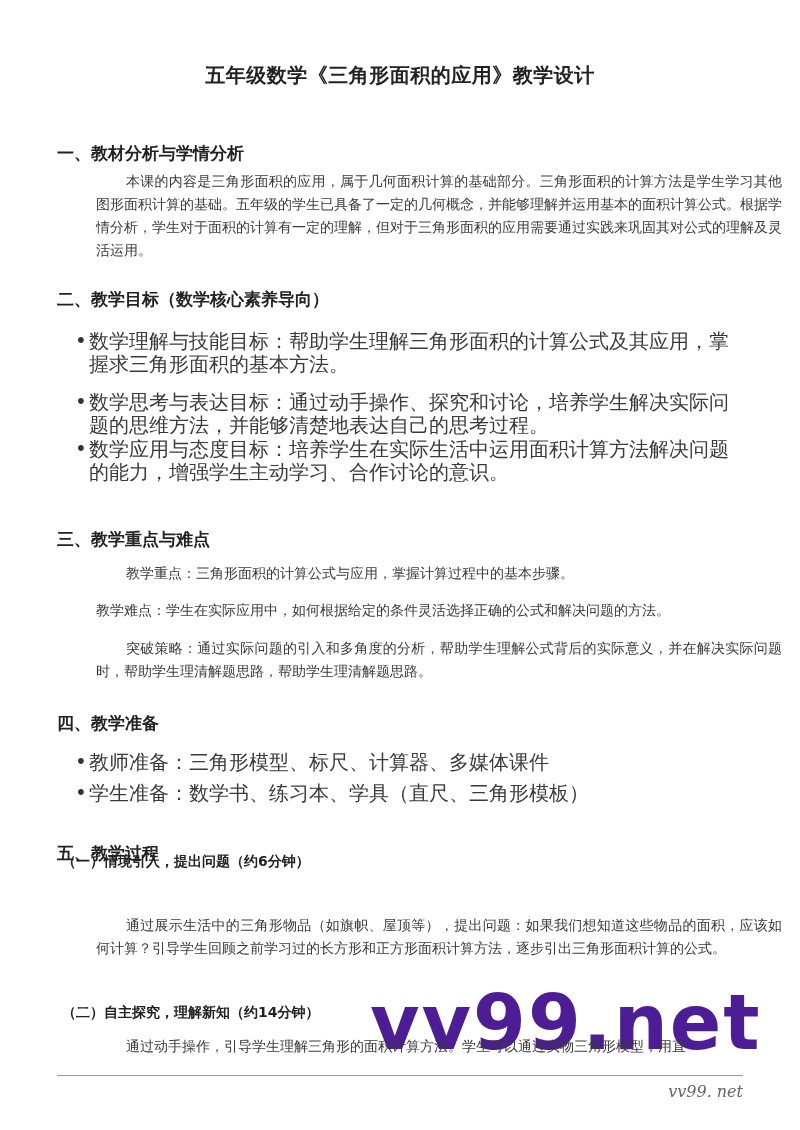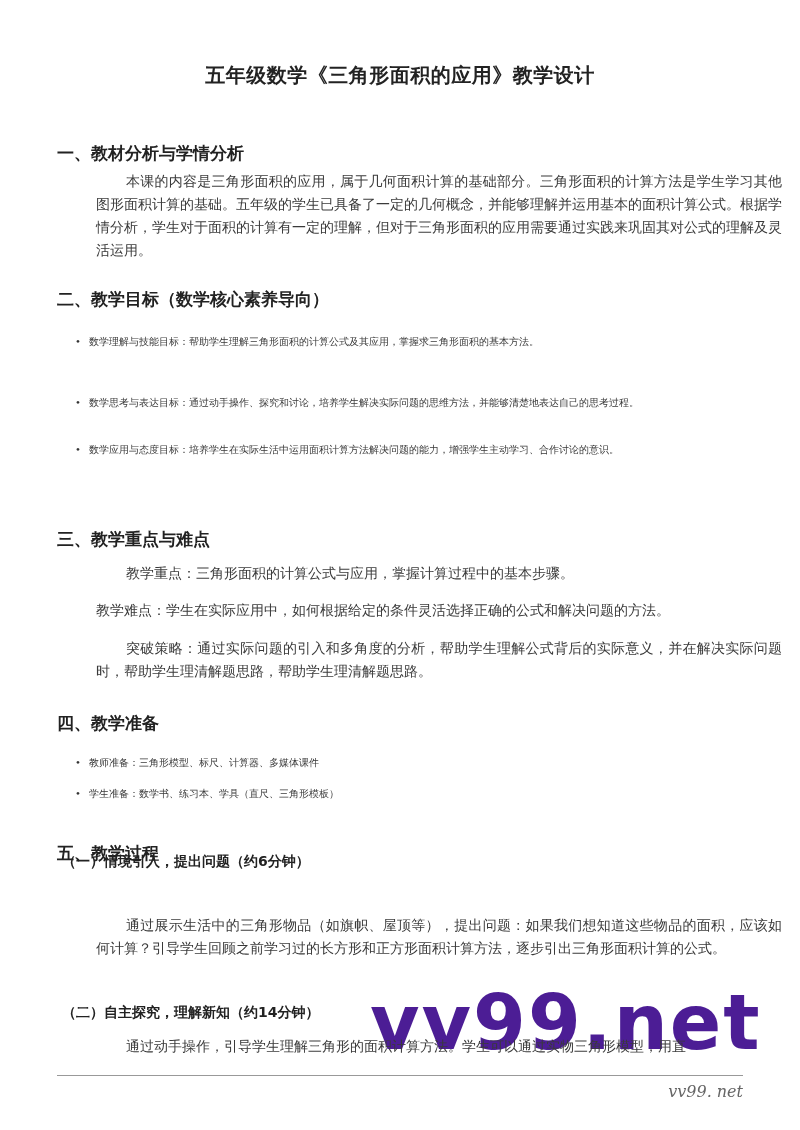--- a/index.html
+++ b/index.html
@@ -9,21 +9,21 @@
   .title { position: absolute; left: 0; width: 800px; top: 62px; text-align: center;
            font-family: "DejaVu Sans", "Liberation Sans", sans-serif; font-weight: bold;
            font-size: 20px; color: #222; letter-spacing: 0.5px; }
   .h1 { position: absolute; left: 57px; font-family: "DejaVu Sans", "Liberation Sans", sans-serif;
         font-weight: bold; font-size: 17px; color: #222; }
   .h2 { position: absolute; left: 62px; font-family: "DejaVu Sans", "Liberation Sans", sans-serif;
         font-weight: bold; font-size: 14px; color: #222; }
   .para { position: absolute; left: 57px; width: 686px; font-size: 14px; line-height: 23px; color: #3a3a3a;
           text-align: justify; margin-left: 39px; }
   .indent { text-indent: 30px; }
-  .bullet { position: absolute; left: 75px; width: 668px; font-size: 10px; line-height: 23px; color: #3a3a3a;
+  .bullet { position: absolute; left: 75px; width: 668px; font-size: 20px; line-height: 23px; color: #3a3a3a;
             padding-left: 14px; box-sizing: border-box; }
   .bullet::before { content: "•"; position: absolute; left: 0; top: 0; color: #333; }
   .watermark { position: absolute; left: 370px; top: 985px; font-family: "DejaVu Sans", "Liberation Sans", sans-serif;
                font-weight: bold; font-size: 76px; color: #4c1d95; letter-spacing: 2px; z-index: 0; line-height: 1; }
   .content { position: relative; z-index: 1; }
   .rule { position: absolute; left: 57px; width: 686px; top: 1075px; height: 1px; background: #999; }
   .footer { position: absolute; right: 57px; top: 1082px; font-style: italic; font-size: 16px; color: #666; }
 </style>
 </head>
 <body>

